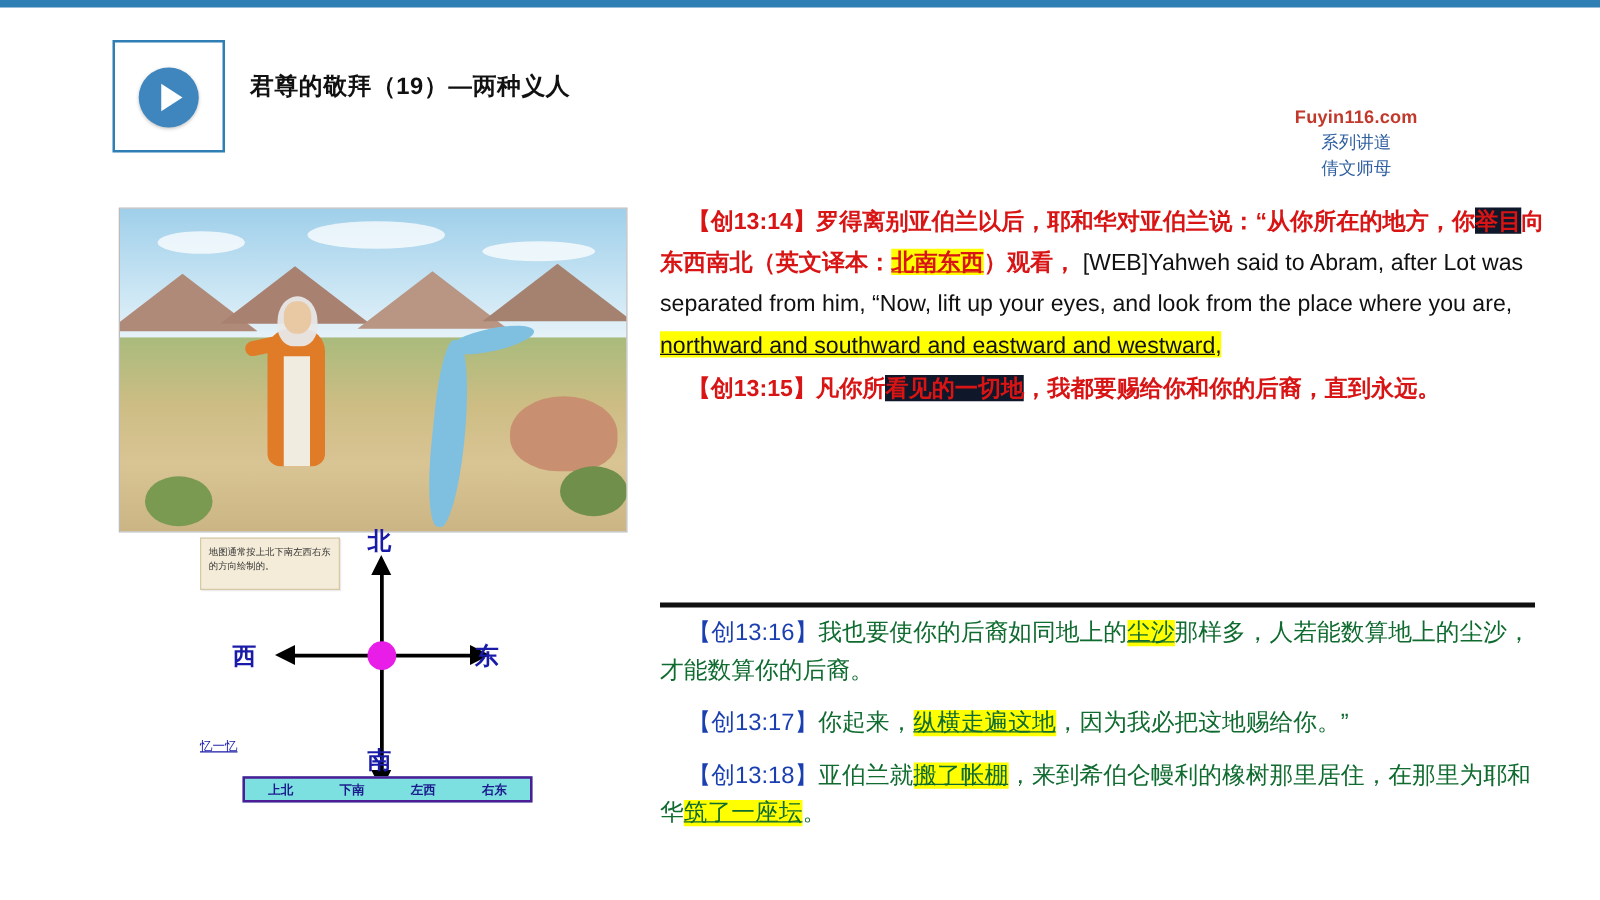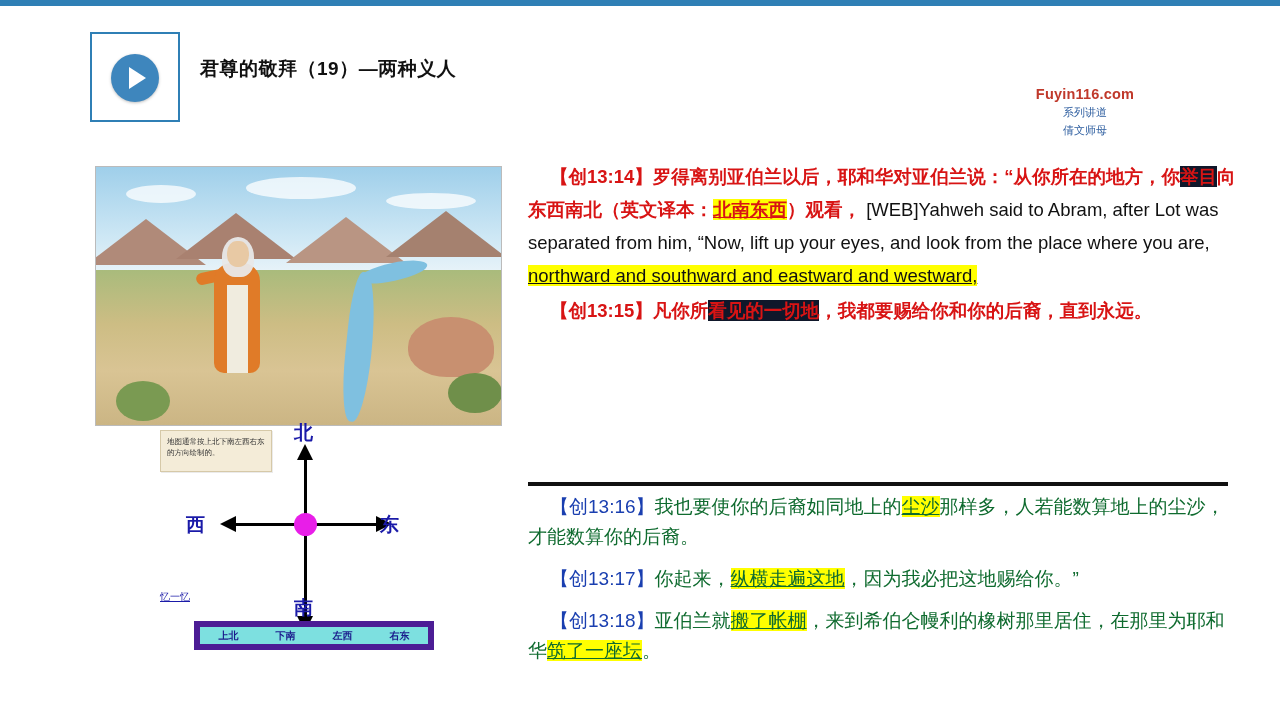--- a/index.html
+++ b/index.html
@@ -67,21 +67,21 @@
     width: 170px;
     margin-top: 31px;
   }
   .brand-name {
     font-size: 14.5px;
     font-weight: bold;
     color: #c0392b;
     letter-spacing: 0.2px;
   }
   .brand-line {
-    font-size: 11px;
+    font-size: 14px;
     color: #2f5fa0;
     margin-top: 3px;
     font-family: Liberation Mono, monospace;
   }
 
   
   .picture {
     position: absolute;
     left: 95px; top: 166px;
     width: 405px; height: 258px;
@@ -254,21 +254,21 @@
     left: 10px; top: 170px;
     font-size: 10px;
     color: #1a1aa8;
     text-decoration: underline;
   }
   .legend {
     position: absolute;
     left: 44px; top: 201px;
     width: 228px; height: 17px;
     background: #7de0e0;
-    border: 6px solid #4c1d95;
+    border: 2px solid #4c1d95;
     display: flex;
     align-items: center;
   }
   .legend span {
     flex: 1;
     text-align: center;
     font-size: 10px;
     font-weight: bold;
     color: #1a1a8c;
   }

